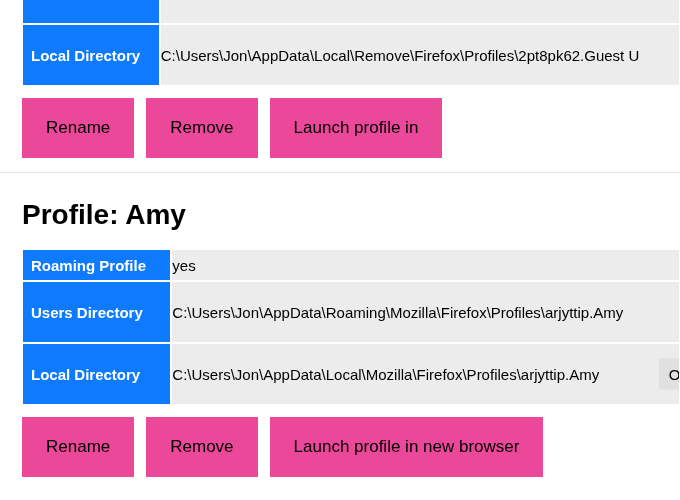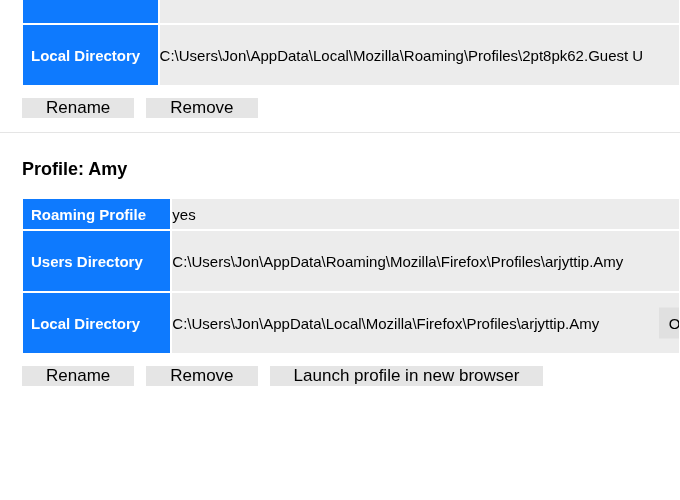--- a/index.html
+++ b/index.html
@@ -12,21 +12,21 @@
       background: #ffffff;
       width: 680px;
       height: 500px;
       overflow: hidden;
       padding: 0;
     }
     .profile-section {
       margin-bottom: 8px;
     }
     h2.profile-title {
-      font-size: 18px;
+      font-size: 28px;
       font-weight: 600;
       padding: 18px 0 18px 22px;
       color: #000;
     }
     table.profile-table {
       border-collapse: separate;
       border-spacing: 0;
       margin-left: 22px;
       width: calc(100% - 22px);
     }
@@ -78,26 +78,26 @@
     .button-row {
       display: flex;
       gap: 12px;
       padding: 12px 0 14px 22px;
       border-bottom: 1px solid #e5e5e5;
     }
     .button-row.no-border {
       border-bottom: none;
     }
     .action-button {
-      background: #e5e5e5;
+      background: #ec4899;
       border: none;
       color: #000;
       font-size: 17px;
       font-weight: 400;
-      padding: 0 24px;
+      padding: 20px 24px;
       cursor: pointer;
       white-space: nowrap;
     }
     .content-wrapper {
       position: relative;
       top: -38px;
     }
     .value-text {
       display: inline-block;
       vertical-align: middle;
@@ -113,28 +113,29 @@
       <tbody>
           <tr>
         <td class="label-cell big" style="color:#0e7afe;">.</td>
         <td class="value-cell"></td>
       </tr>
       <tr>
         <td class="label-cell big">
           <span>Local Directory</span>
         </td>
         <td class="value-cell">
-          <span class="value-text">C:\Users\Jon\AppData\Local\Mozilla\Roaming\Profiles\2pt8pk62.Guest U</span>
+          <span class="value-text">C:\Users\Jon\AppData\Local\Remove\Firefox\Profiles\2pt8pk62.Guest U</span>
         </td>
       </tr>
     </tbody>
       </table>
     <div class="button-row">
       <button class="action-button">Rename</button>
       <button class="action-button">Remove</button>
+      <button class="action-button">Launch profile in</button>
     </div>
   </div>
 
   <div class="profile-section">
     <h2 class="profile-title">Profile: Amy</h2>
     <table class="profile-table">
       <tbody>
           <tr>
         <td class="label-cell small">
           <span>Roaming Profile</span>

